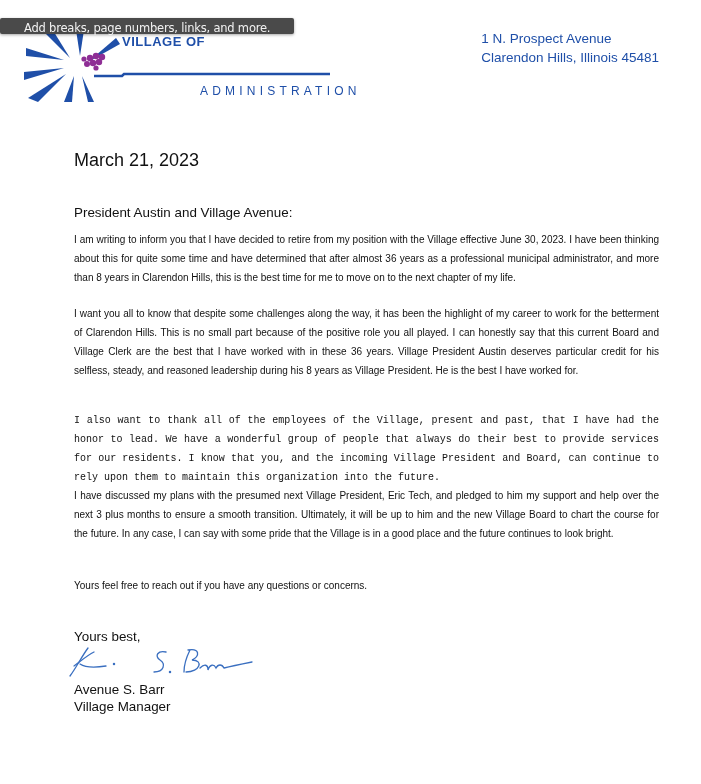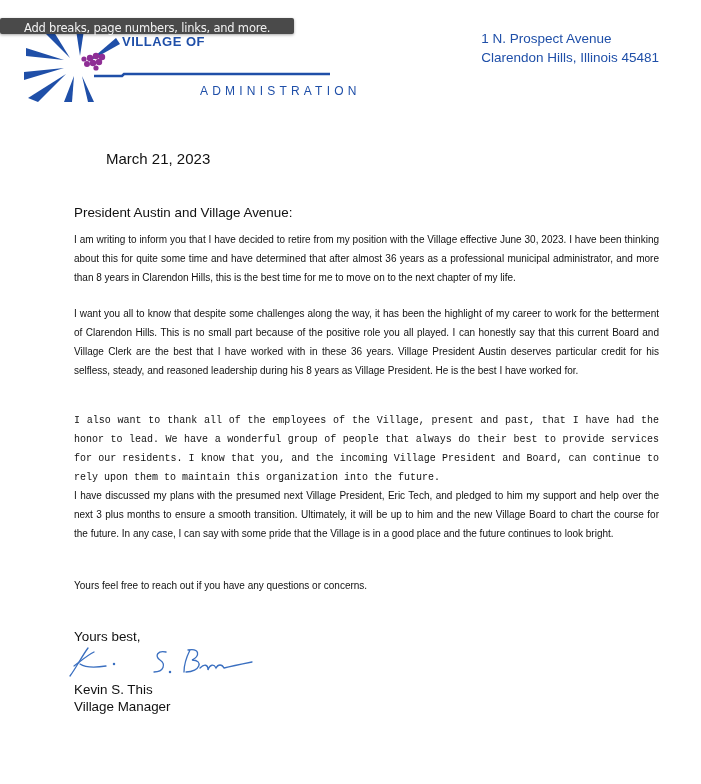--- a/index.html
+++ b/index.html
@@ -24,21 +24,21 @@
     color:#8e2e95; letter-spacing:-0.3px; white-space:nowrap;
   }
   .logo .admin {
     position:absolute; left:176px; top:56px; font-size:12px; color:#1f4fa8;
     letter-spacing:4.2px;
   }
   .address {
     position:absolute; right:42px; top:29px; color:#1f4fa8;
     font-size:13.5px; line-height:19px;
   }
-  .date { position:absolute; left:74px; top:150px; font-size:15px;margin-left:32px; }
+  .date { position:absolute; left:74px; top:150px; font-size:18px; }
   .salutation { position:absolute; left:74px; top:205px; font-size:13.4px; }
   .para { position:absolute; left:74px; width:585px; text-align:justify; font-size:10px; line-height:19px; }
   .closing { position:absolute; left:74px; top:629px; font-size:13.4px; }
   .signature { position:absolute; left:66px; top:642px; }
   .signer { position:absolute; left:74px; top:681px; font-size:13.4px; line-height:17px; }
 </style>
 </head>
 <body>
 
 <div class="tooltip">Add breaks, page numbers, links, and more.</div>
@@ -96,15 +96,15 @@
     <path d="M14,22 C20,26 28,26 40,24"></path>
     <circle cx="48" cy="22" r="0.6"></circle>
     <path d="M100,10 C92,8 88,14 94,18 C100,22 98,30 88,30"></path>
     <circle cx="104" cy="30" r="0.6"></circle>
     <path d="M124,8 C120,16 118,24 118,30 M122,8 C134,6 134,14 126,18 C138,18 134,30 120,30"></path>
     <path d="M134,26 C138,22 142,22 142,28 C144,22 148,22 150,26 C152,22 156,22 158,26 C166,24 176,22 186,20"></path>
   </g>
 </svg>
 
 <div class="signer">
-  <div>Kevin S. This</div>
+  <div>Avenue S. Barr</div>
   <div>Village Manager</div>
 </div>
 
 </body></html>

